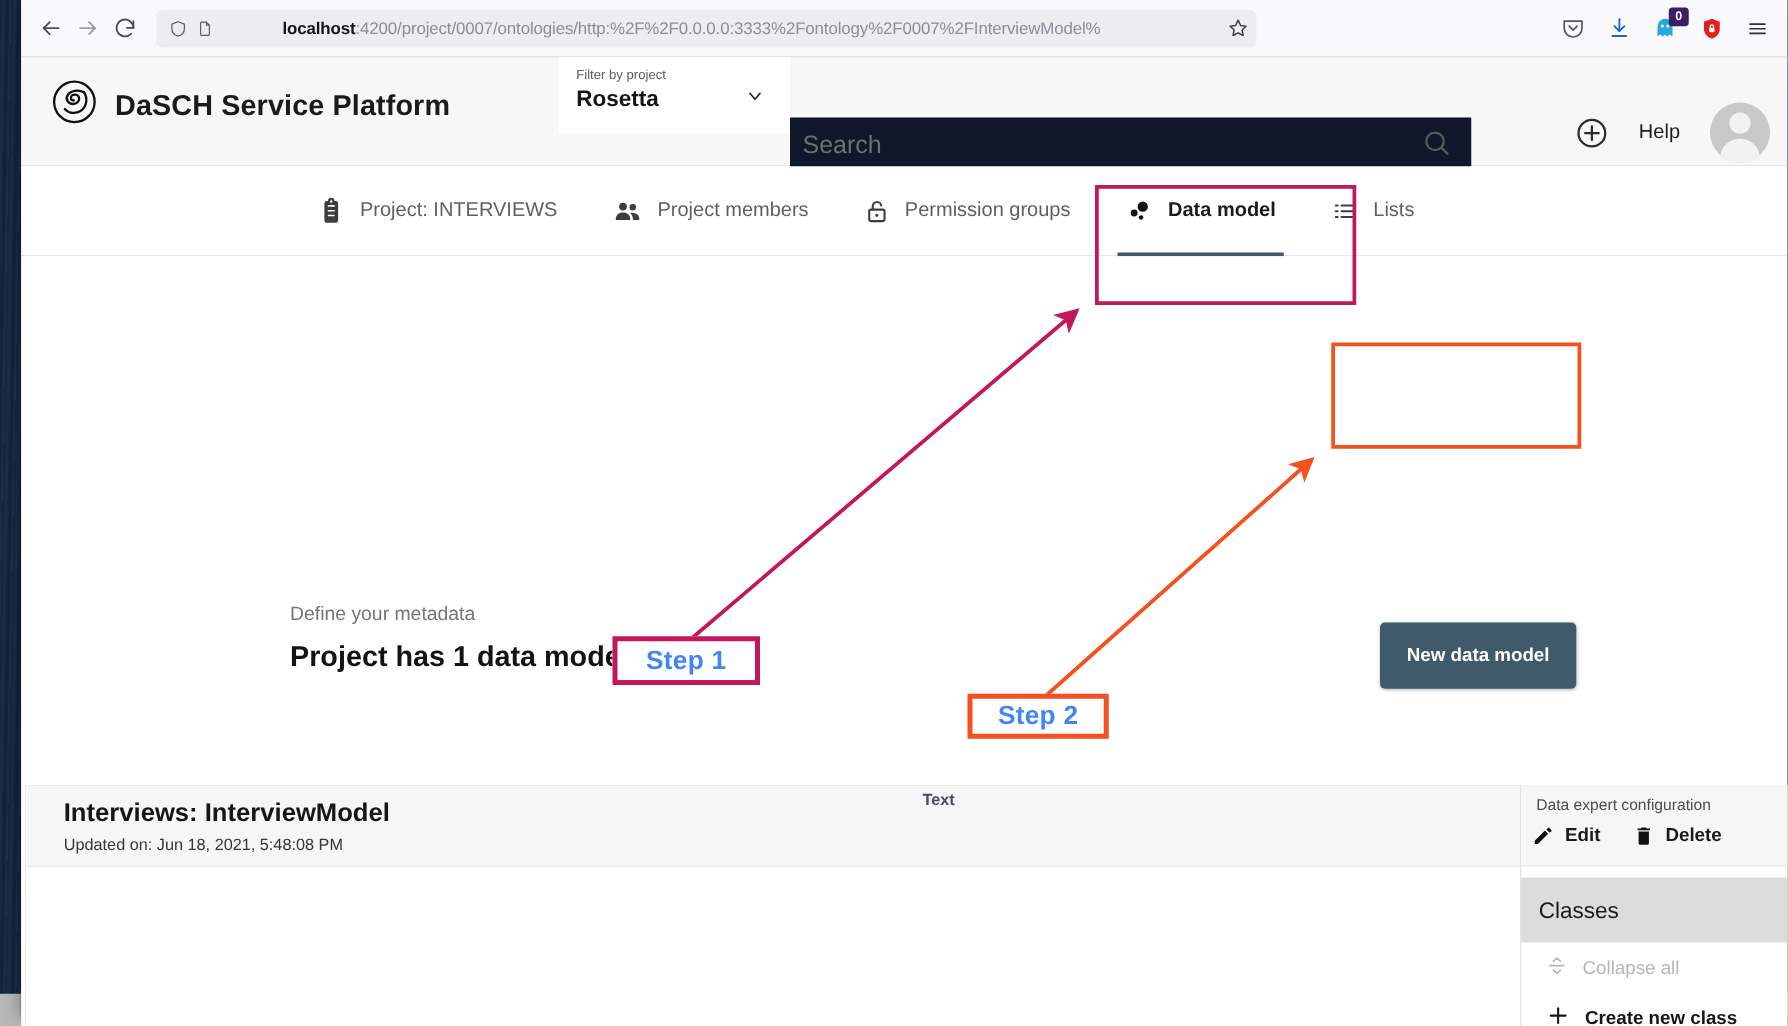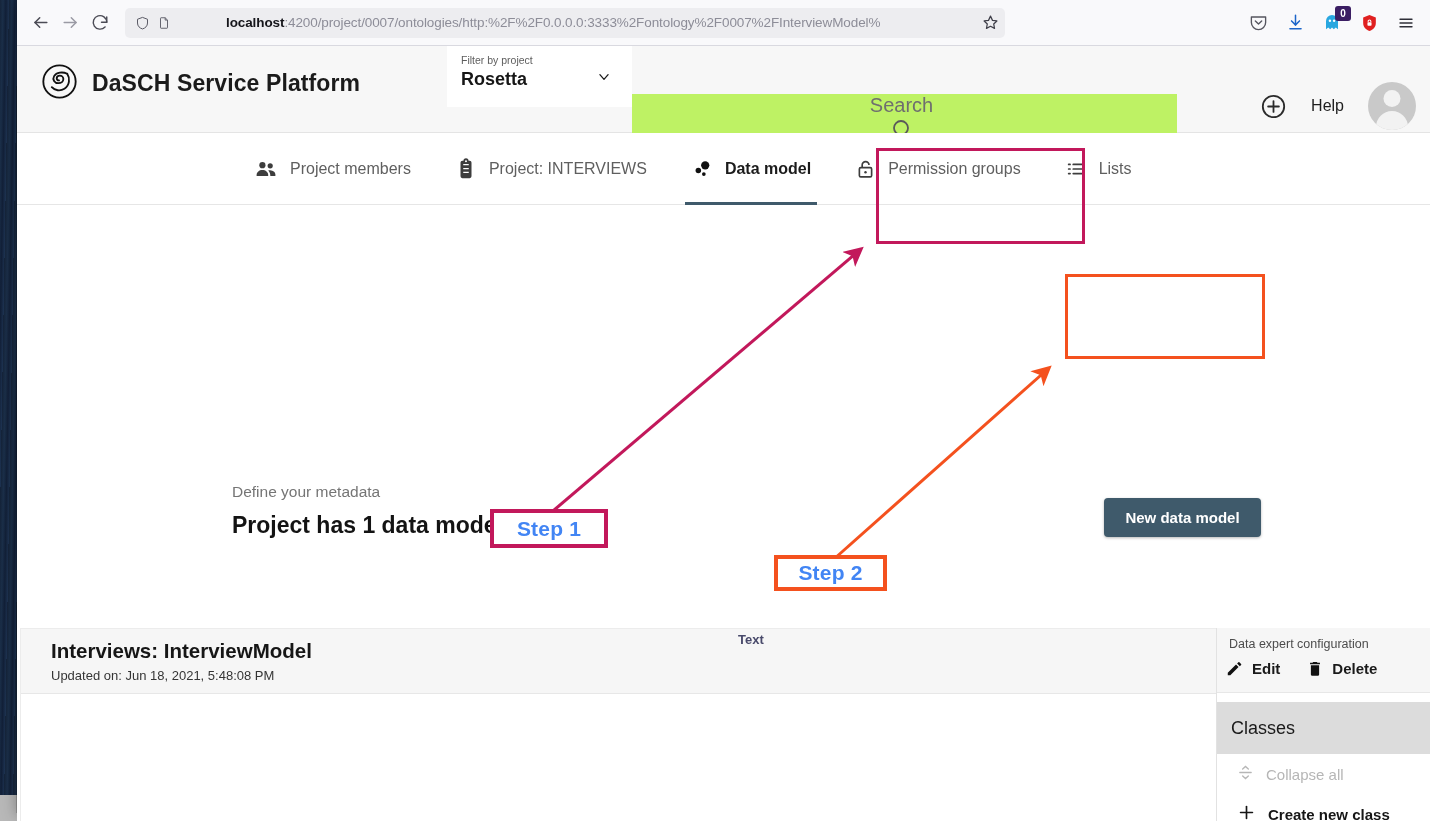--- a/index.html
+++ b/index.html
@@ -96,21 +96,21 @@
   .projfilter {
     position: absolute; left: 430px; top: 0; width: 185px; height: 61px;
     background: #fff; padding: 8px 12px 0 14px;
   }
   .projfilter .lbl { font-size: 10.5px; color: #5d5d5d; line-height: 13px; }
   .projfilter .val { font-size: 18px; font-weight: 700; color: #161616; margin-top: 2px; }
   .projfilter .chev { position: absolute; right: 18px; top: 24px; color: #1b1b1b; }
 
   .searchbox {
     position: absolute; left: 615px; top: 48px; width: 545px; height: 44px;
-    background: #bef264; display: flex; align-items: center; padding: 0 16px 0 10px; flex-direction: column;
+    background: #0f172a; display: flex; align-items: center; padding: 0 16px 0 10px;
   }
   .searchbox .sv { flex: 1 1 auto; font-size: 20px; color: #6f6f6f; }
   .searchbox .si { flex: none; color: #5a5a5a; }
   .modebtns { position: absolute; left: 968px; top: 104px; display: flex; gap: 4px; }
   .modebtn {
     background: #fff; border: none; height: 21px; padding: 0 14px;
     font-family: inherit; font-size: 13px; font-weight: 700; color: #171717;
     cursor: pointer;
   }
   .hdr-right { position: absolute; right: 14px; top: 60px; transform: translateY(-50%); display: flex; align-items: center; gap: 24px; }
@@ -147,21 +147,21 @@
     content: ""; position: absolute; left: 16px; right: 16px; bottom: 0;
     height: 3px; background: #3f5a6b;
   }
 
   
   .content { position: relative; height: 100%; background: #fff; }
   .define-lbl { position: absolute; left: 215px; top: 278px; font-size: 15.5px; color: #757575; }
   .define-title { position: absolute; left: 215px; top: 307px; font-size: 23px; font-weight: 700; color: #131313; }
 
   .newmodel-btn {
-    position: absolute; left: 1087px; top: 293px; width: 157px; height: 39px;
+    position: absolute; left: 1087px; top: 293px; width: 157px; height: 53px;
     background: #3f5a6b; color: #fff; border: none; border-radius: 4px;
     font-family: inherit; font-size: 15px; font-weight: 700; cursor: pointer;
     box-shadow: 0 1px 3px rgba(0,0,0,.28);
   }
 
   
   .model-card {
     position: absolute; left: 3px; right: 0; top: 423px; height: 378px;
     background: #fff; border: 1px solid #ececec;
   }
@@ -358,59 +358,59 @@
         </span>
         <span class="help-lnk">Help</span>
         <span class="avatar"></span>
       </div>
     </div>
 
     <div class="tabbar">
 
       <div class="tab">
         <span class="ticon">
+          <svg width="22" height="22" viewBox="0 0 24 24" fill="currentColor">
+              <path d="M16 3h-1.2a2.8 2.8 0 0 0-5.6 0H8a2 2 0 0 0-2 2v15a2 2 0 0 0 2 2h8a2 2 0 0 0 2-2V5a2 2 0 0 0-2-2zm-4-.6a1.1 1.1 0 1 1 0 2.2 1.1 1.1 0 0 1 0-2.2zM15 8H9V6.6h6zm0 4.2H9v-1.4h6zm0 4.2H9V15h6z"></path>
+            </svg>
+        </span>
+        <span>Project: INTERVIEWS</span>
+      </div>
+
+      <div class="tab">
+        <span class="ticon">
           <svg width="24" height="24" viewBox="0 0 24 24" fill="currentColor">
               <circle cx="8.4" cy="8.2" r="3.1"></circle>
               <circle cx="16.2" cy="8.8" r="2.6"></circle>
               <path d="M2.6 18.2c0-3.2 2.6-5.2 5.8-5.2s5.8 2 5.8 5.2v.8H2.6z"></path>
               <path d="M15 13.2c2.9 0 6.4 1.3 6.4 4.3V19h-5.1v-.8c0-1.9-.8-3.6-2.1-4.8z"></path>
             </svg>
         </span>
         <span>Project members</span>
       </div>
 
       <div class="tab">
         <span class="ticon">
-          <svg width="22" height="22" viewBox="0 0 24 24" fill="currentColor">
-              <path d="M16 3h-1.2a2.8 2.8 0 0 0-5.6 0H8a2 2 0 0 0-2 2v15a2 2 0 0 0 2 2h8a2 2 0 0 0 2-2V5a2 2 0 0 0-2-2zm-4-.6a1.1 1.1 0 1 1 0 2.2 1.1 1.1 0 0 1 0-2.2zM15 8H9V6.6h6zm0 4.2H9v-1.4h6zm0 4.2H9V15h6z"></path>
-            </svg>
-        </span>
-        <span>Project: INTERVIEWS</span>
+          <svg width="21" height="22" viewBox="0 0 24 24" fill="none" stroke="currentColor" stroke-width="1.9">
+              <rect x="5" y="10.5" width="14" height="10.5" rx="1.6"></rect>
+              <path d="M8.2 10.5V7.4A3.8 3.8 0 0 1 16 7.4"></path>
+              <circle cx="12" cy="15.6" r="1.4" fill="currentColor" stroke="none"></circle>
+            </svg>
+        </span>
+        <span>Permission groups</span>
       </div>
 
       <div class="tab active">
         <span class="ticon">
           <svg width="22" height="22" viewBox="0 0 24 24" fill="currentColor">
               <circle cx="15.5" cy="8" r="4.5"></circle>
               <circle cx="8" cy="13.5" r="3"></circle>
               <circle cx="14" cy="17.5" r="2"></circle>
             </svg>
         </span>
         <span>Data model</span>
-      </div>
-
-      <div class="tab">
-        <span class="ticon">
-          <svg width="21" height="22" viewBox="0 0 24 24" fill="none" stroke="currentColor" stroke-width="1.9">
-              <rect x="5" y="10.5" width="14" height="10.5" rx="1.6"></rect>
-              <path d="M8.2 10.5V7.4A3.8 3.8 0 0 1 16 7.4"></path>
-              <circle cx="12" cy="15.6" r="1.4" fill="currentColor" stroke="none"></circle>
-            </svg>
-        </span>
-        <span>Permission groups</span>
       </div>
 
       <div class="tab">
         <span class="ticon">
           <svg width="22" height="22" viewBox="0 0 24 24" fill="none" stroke="currentColor" stroke-width="1.9" stroke-linecap="round">
               <line x1="9" y1="7" x2="20" y2="7"></line>
               <line x1="9" y1="12" x2="20" y2="12"></line>
               <line x1="9" y1="17" x2="20" y2="17"></line>
               <line x1="4" y1="7" x2="5.5" y2="7"></line>
               <line x1="4" y1="12" x2="5.5" y2="12"></line>

